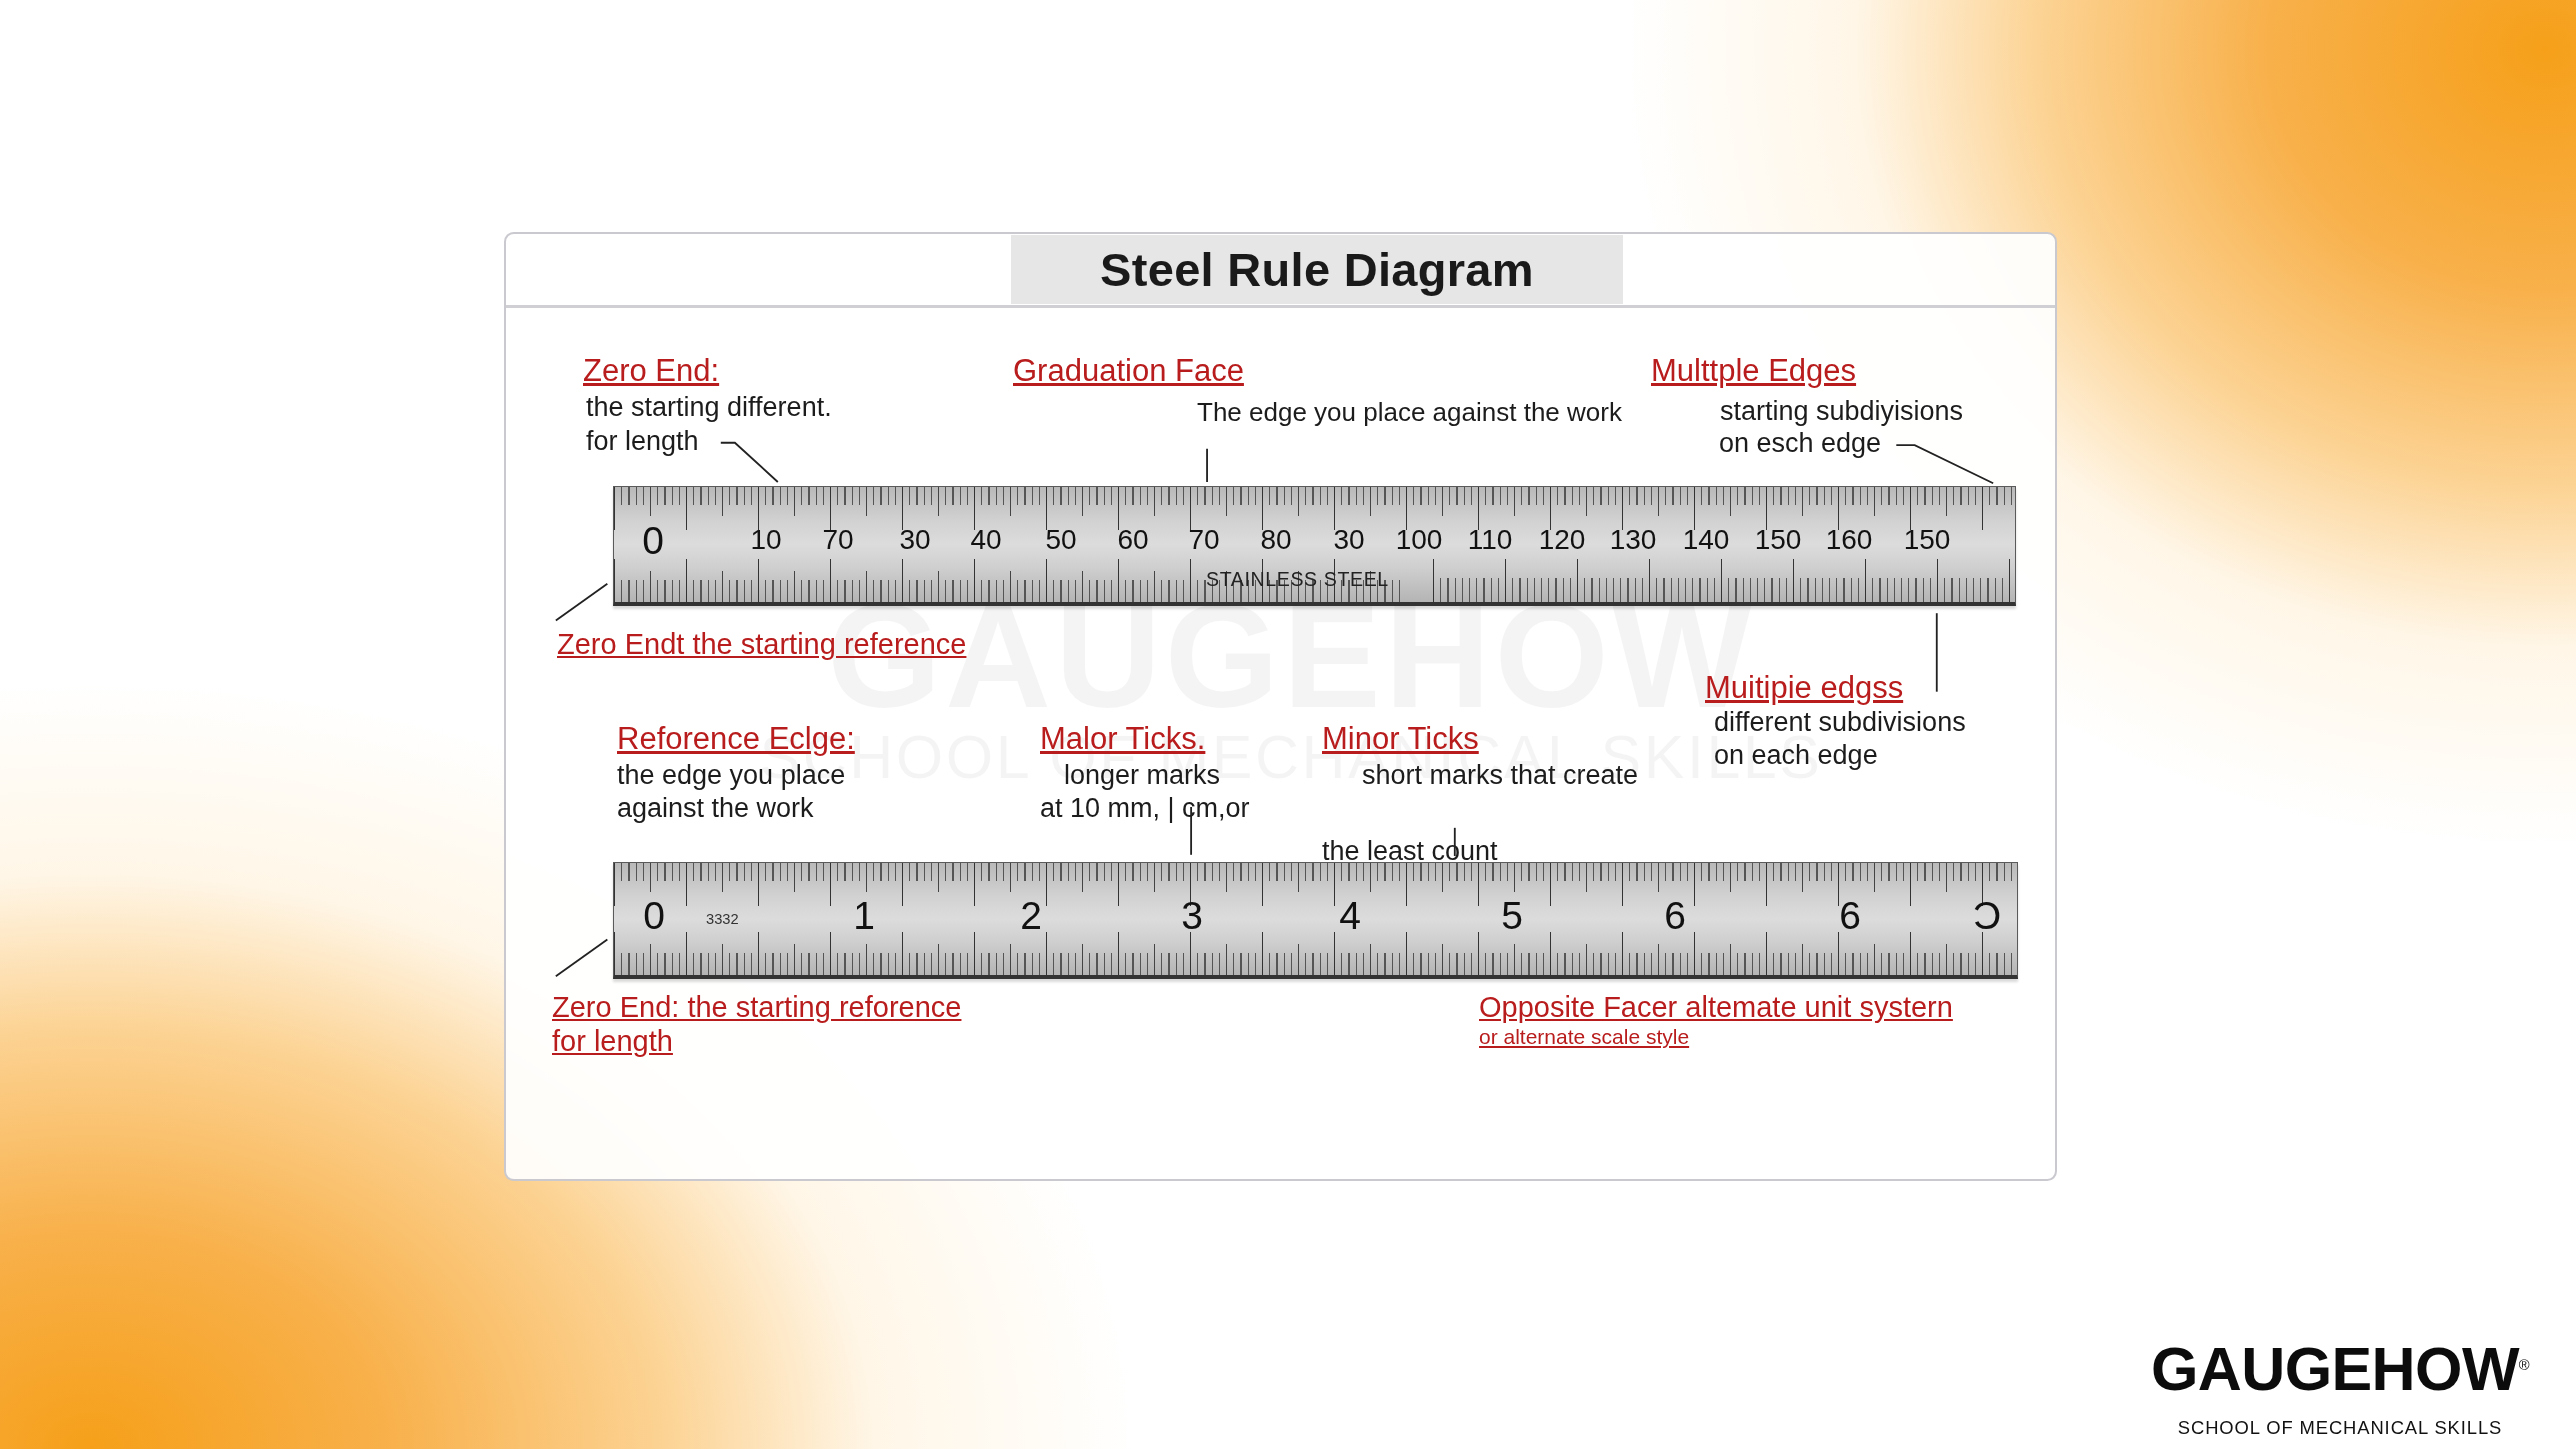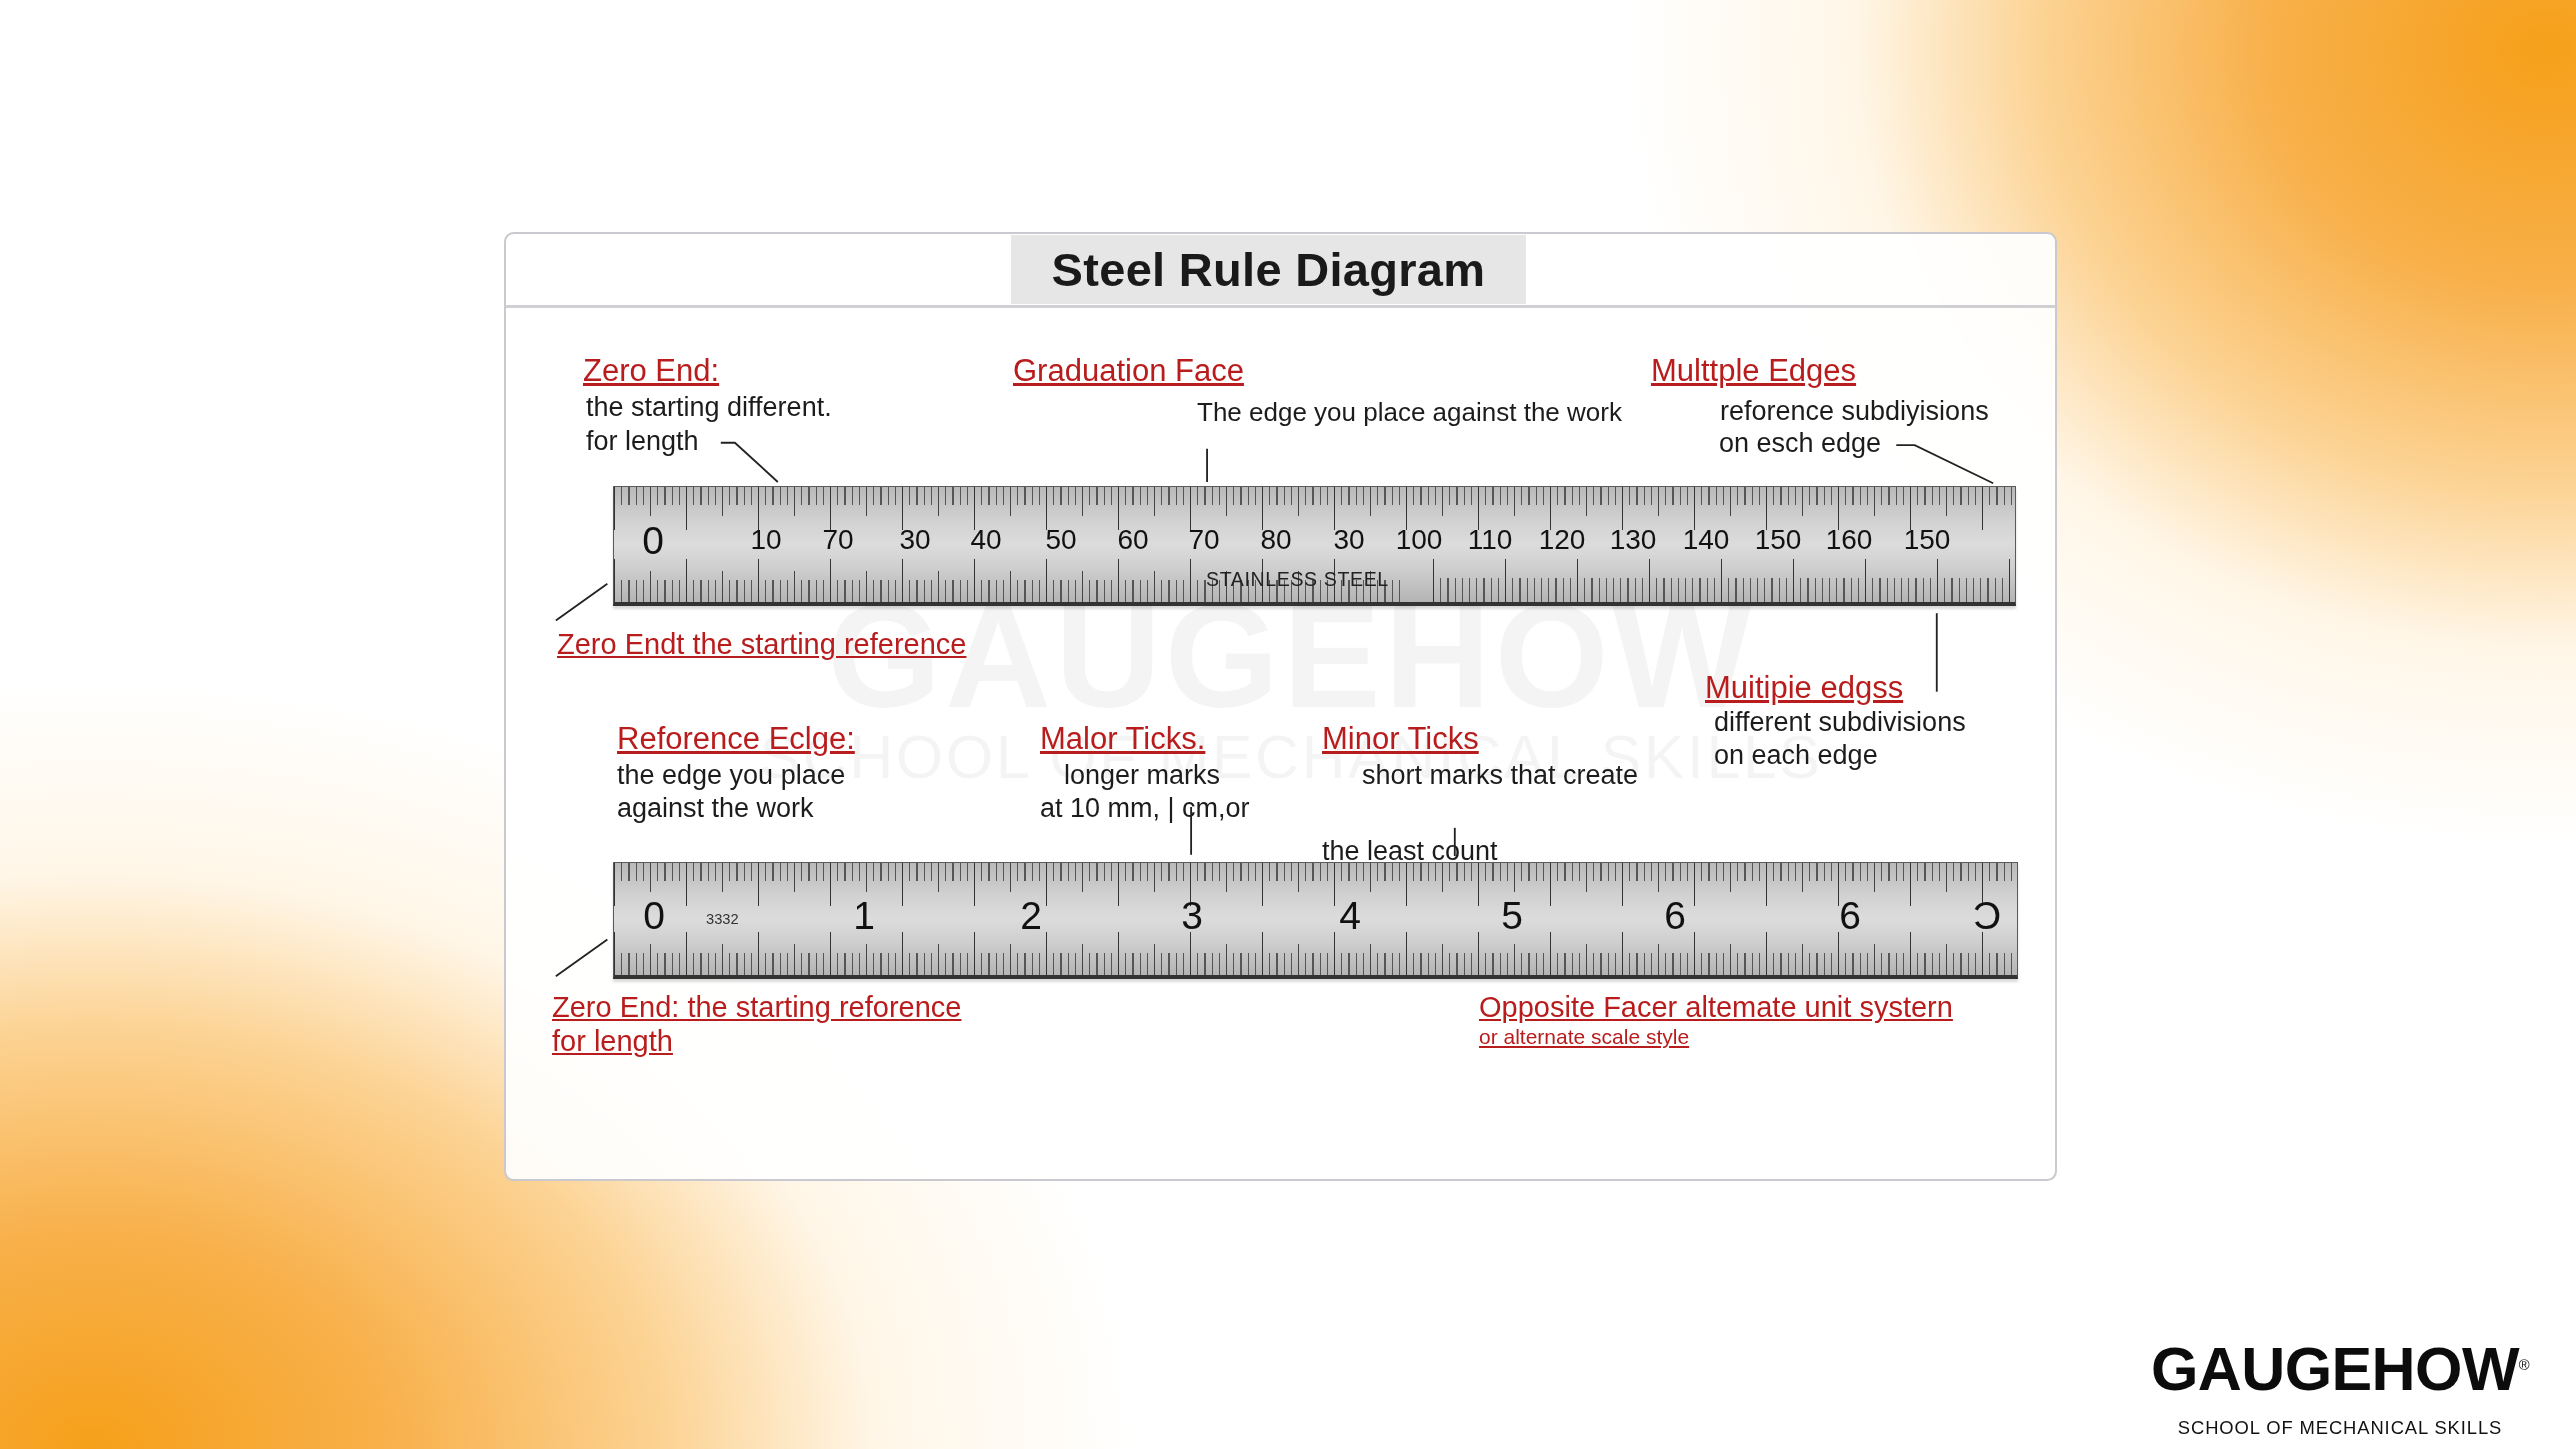--- a/index.html
+++ b/index.html
@@ -18,21 +18,21 @@
     background:
       radial-gradient(ellipse 1043px 767px at 92px 1449px, #f6a01a 0%, #f8b04a 28%, #fcd394 55%, rgba(255,240,215,0.6) 75%, rgba(255,255,255,0) 100%);
   }
   .card {
     position:absolute; left:504px; top:232px; width:1553px; height:949px;
     border:2.5px solid #c9c9cf; border-radius:9.8px;
     background:rgba(255,255,255,0.93);
     box-sizing:border-box; overflow:hidden;
   }
   .title-box {
-    position:absolute; left:505px; top:1.2px; width:515px; height:69px;
+    position:absolute; left:505px; top:1.2px; width:612px; height:69px;
     background:#e6e6e6; display:flex; align-items:center; justify-content:center;
   }
   .title {
     font-size:47px; font-weight:bold; color:#1a1a1a; letter-spacing:0.3px;
   }
   .sep {
     position:absolute; left:0; top:71px; width:100%; height:3.1px; background:#cfcfd4;
   }
   .watermark {
     position:absolute; left:693px; top:589px; width:1196px; text-align:center;
@@ -104,21 +104,21 @@
 </div>
 
 <div class="lbl h" style="left:583px;top:353px;">Zero End:</div>
 <div class="lbl s" style="left:586px;top:390px;">the starting different.</div>
 <div class="lbl s" style="left:586px;top:424px;">for length</div>
 
 <div class="lbl h" style="left:1013px;top:353px;">Graduation Face</div>
 <div class="lbl s" style="left:1197px;top:395px;font-size:26px;">The edge you place against the work</div>
 
 <div class="lbl h" style="left:1651px;top:353px;">Multtple Edges</div>
-<div class="lbl s" style="left:1720px;top:394px;">reforence subdiyisions</div>
+<div class="lbl s" style="left:1720px;top:394px;">starting subdiyisions</div>
 <div class="lbl s" style="left:1719px;top:426px;">on esch edge</div>
 
 <div class="ruler r1" style="left:613px;top:486px;width:1403px;height:120px;">
   <div class="ticks-top"></div>
   <div class="ticks-bot"></div>
   <div class="ticks-bot2"></div>
   <span class="rnum big" style="left:39px;top:32px;">0</span>
   <span class="rnum" style="left:152px;top:37px;">10</span>
   <span class="rnum" style="left:224px;top:37px;">70</span>
   <span class="rnum" style="left:301px;top:37px;">30</span>

